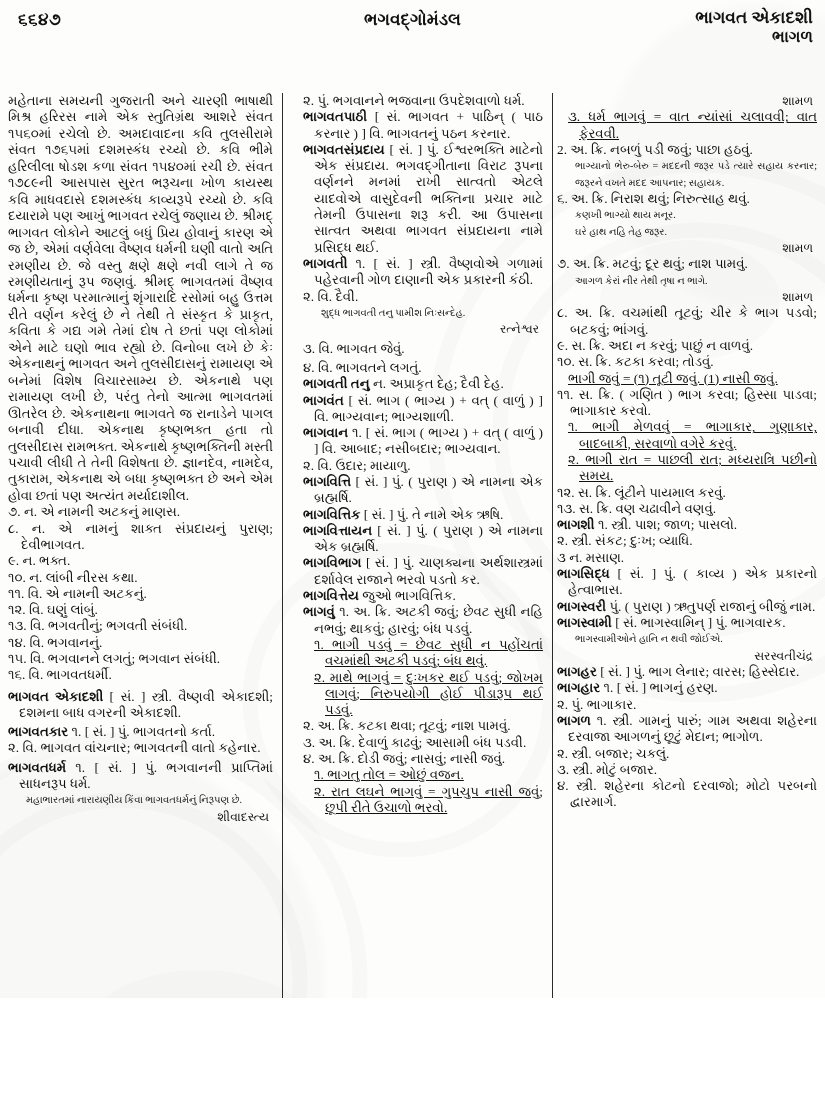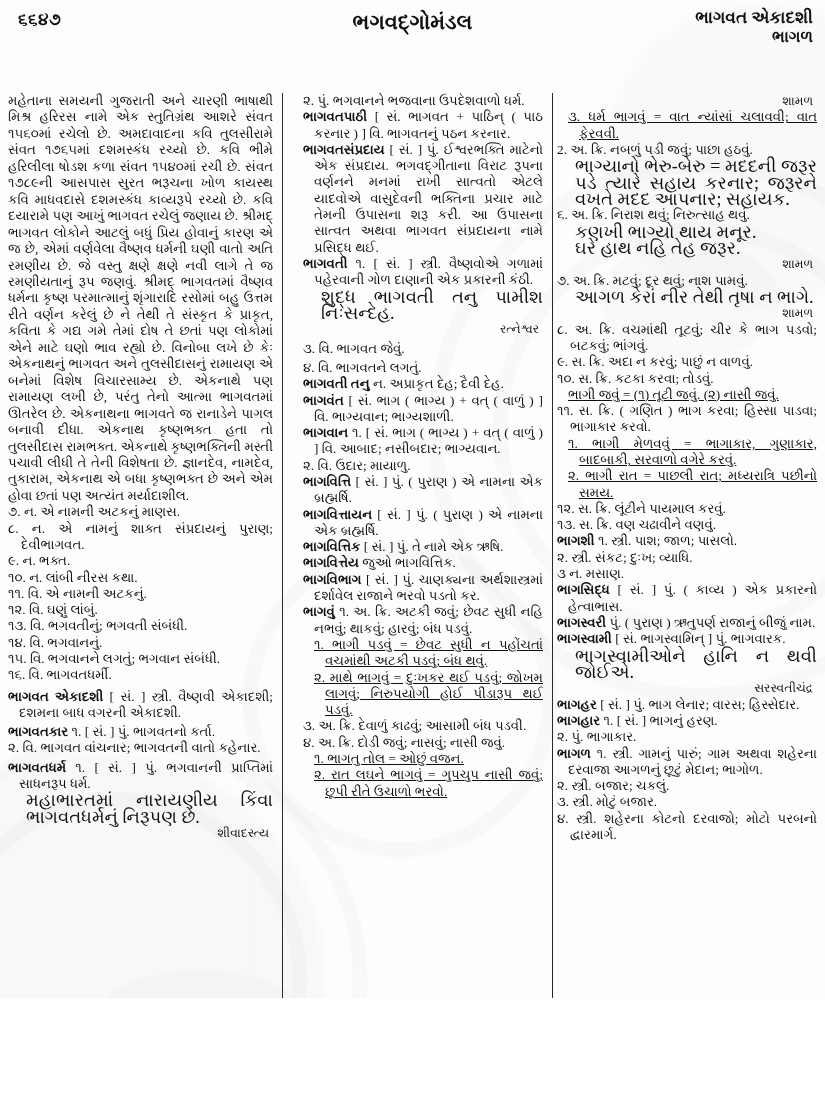--- a/index.html
+++ b/index.html
@@ -39,21 +39,21 @@
     width: 805px;
     height: 44px;
   }
   .rh-left {
     position: absolute; left: 8px; top: 2px;
     font-size: 17px; font-weight: bold; letter-spacing: 0.5px;
   }
   .rh-center {
     position: absolute; left: 0; right: 0; top: 2px;
     text-align: center;
-    font-size: 21px; font-weight: bold;
+    font-size: 17px; font-weight: bold;
   }
   .rh-right {
     position: absolute; right: 2px; top: 0px;
     text-align: right;
     font-size: 17px; font-weight: bold;
     line-height: 1.18;
   }
   .rh-right .rh-r2 { display:block; font-size: 16px; }
 
   
@@ -81,21 +81,21 @@
 
   
   .p {
     margin: 0 0 0 0;
     text-indent: 0;
   }
   .para     { text-indent: 0; }
   .hang     { padding-left: 11px; text-indent: -11px; }
   .num      { padding-left: 13px; text-indent: -13px; }
   .sub      { padding-left: 22px; text-indent: -11px; text-decoration: underline; }
-  .quote    { padding-left: 18px; text-indent: 0; font-size: 18px; }
+  .quote    { padding-left: 18px; text-indent: 0; font-size: 10px; }
   .attrib   { text-align: right; font-size: 12.3px; padding-right: 4px; }
   .gap      { height: 5px; }
   .gap-s    { height: 3px; }
   .hw       { font-weight: bold; }
   .tight    { line-height: 16.3px; }
 </style>
 </head>
 <body>
 
 <div id="page">
@@ -145,59 +145,61 @@
         <div class="gap-s"></div>
         <div class="p hang tight"><span class="hw">ભાગવતધર્મ</span><span> ૧. [ સં. ]   પું. ભગવાનની પ્રાપ્તિમાં સાધનરૂપ ધર્મ.</span></div>
         <div class="p quote tight">મહાભારતમાં નારાયણીય કિંવા ભાગવતધર્મનું નિરૂપણ છે.</div>
         <div class="p attrib">શીવાદસ્ત્ય</div>
       </div>
     <div class="col col2">
         <div class="p num tight">૨. પું. ભગવાનને ભજવાના ઉપદેશવાળો ધર્મ.</div>
         <div class="p hang tight"><span class="hw">ભાગવતપાઠી</span><span> [ સં. ભાગવત + પાઠિન્ ( પાઠ કરનાર ) ] વિ. ભાગવતનું પઠન કરનાર.</span></div>
         <div class="p hang tight"><span class="hw">ભાગવતસંપ્રદાય</span><span> [ સં. ] પું. ઈશ્વરભક્તિ માટેનો એક સંપ્રદાય. ભગવદ્ગીતાના વિરાટ રૂપના વર્ણનને મનમાં રાખી સાત્વતો એટલે યાદવોએ વાસુદેવની ભક્તિના પ્રચાર માટે તેમની ઉપાસના શરૂ કરી. આ ઉપાસના સાત્વત અથવા ભાગવત સંપ્રદાયના નામે પ્રસિદ્ધ થઈ.</span></div>
         <div class="p hang tight"><span class="hw">ભાગવતી</span><span> ૧. [ સં. ] સ્ત્રી. વૈષ્ણવોએ ગળામાં પહેરવાની ગોળ દાણાની એક પ્રકારની કંઠી.</span></div>
+        <div class="p num tight">૨. વિ. દૈવી.</div>
         <div class="p quote tight">શુદ્ધ ભાગવતી તનુ પામીશ નિઃસન્દેહ.</div>
         <div class="p attrib">રત્નેશ્વર</div>
         <div class="gap-s"></div>
         <div class="p num tight">૩. વિ. ભાગવત જેવું.</div>
         <div class="gap-s"></div>
         <div class="p num tight">૪. વિ. ભાગવતને લગતું.</div>
         <div class="p hang tight"><span class="hw">ભાગવતી તનુ</span><span> ન. અપ્રાકૃત દેહ; દૈવી દેહ.</span></div>
         <div class="p hang tight"><span class="hw">ભાગવંત</span><span> [ સં. ભાગ ( ભાગ્ય )  +  વત્ ( વાળું ) ] વિ. ભાગ્યવાન; ભાગ્યશાળી.</span></div>
         <div class="p hang tight"><span class="hw">ભાગવાન</span><span> ૧. [ સં. ભાગ ( ભાગ્ય )  +  વત્ ( વાળું ) ] વિ. આબાદ; નસીબદાર; ભાગ્યવાન.</span></div>
         <div class="p num tight">૨. વિ. ઉદાર; માયાળુ.</div>
         <div class="p hang tight"><span class="hw">ભાગવિત્તિ</span><span> [ સં. ] પું. ( પુરાણ ) એ નામના એક બ્રહ્મર્ષિ.</span></div>
+        <div class="p hang tight"><span class="hw">ભાગવિત્તિક</span><span> [ સં. ] પું. તે નામે એક ઋષિ.</span></div>
         <div class="p hang tight"><span class="hw">ભાગવિત્તાયન</span><span> [ સં. ] પું. ( પુરાણ ) એ નામના એક બ્રહ્મર્ષિ.</span></div>
-        <div class="p hang tight"><span class="hw">ભાગવિત્તિક</span><span> [ સં. ] પું. તે નામે એક ઋષિ.</span></div>
+        <div class="p hang tight"><span class="hw">ભાગવિભાગ</span><span>   [ સં. ]     પું.    ચાણક્યના અર્થશાસ્ત્રમાં દર્શાવેલ રાજાને ભરવો પડતો કર.</span></div>
         <div class="p hang tight"><span class="hw">ભાગવિત્તેય</span><span> જુઓ ભાગવિત્તિક.</span></div>
-        <div class="p hang tight"><span class="hw">ભાગવિભાગ</span><span>   [ સં. ]     પું.    ચાણક્યના અર્થશાસ્ત્રમાં દર્શાવેલ રાજાને ભરવો પડતો કર.</span></div>
         <div class="p hang tight"><span class="hw">ભાગવું</span><span> ૧. અ. ક્રિ.  અટકી જવું; છેવટ સુધી નહિ નભવું; થાકવું; હારવું; બંધ પડવું.</span></div>
         <div class="p sub tight">૧. ભાગી પડવું = છેવટ સુધી ન પહોંચતાં વચમાંથી અટકી પડવું; બંધ થવું.</div>
         <div class="p sub tight">૨. માથે ભાગવું = દુઃખકર થઈ પડવું; જોખમ લાગવું; નિરુપયોગી હોઈ પીડારૂપ થઈ પડવું.</div>
+        <div class="p num tight">૨. અ. ક્રિ. કટકા થવા; તૂટવું; નાશ પામવું.</div>
         <div class="p num tight">૩. અ. ક્રિ. દેવાળું કાઢવું; આસામી બંધ પડવી.</div>
         <div class="p num tight">૪. અ. ક્રિ. દોડી જવું; નાસવું; નાસી જવું.</div>
         <div class="p sub tight">૧. ભાગતુ તોલ = ઓછું વજન.</div>
         <div class="p sub tight">૨. રાત લઘને ભાગવું = ગુપચુપ નાસી જવું; છૂપી રીતે ઉચાળો ભરવો.</div>
       </div>
     <div class="col col3">
         <div class="p attrib">શામળ</div>
         <div class="p sub tight">૩. ધર્મ ભાગવું = વાત ન્યાંસાં ચલાવવી; વાત ફેરવવી.</div>
         <div class="p num tight">2. અ. ક્રિ. નબળું પડી જવું; પાછા હઠવું.</div>
         <div class="p quote tight">ભાગ્યાનો ભેરુ-બેરુ = મદદની જરૂર પડે ત્યારે સહાય કરનાર; જરૂરને વખતે મદદ આપનાર; સહાયક.</div>
         <div class="p num tight">૬. અ. ક્રિ. નિરાશ થવું; નિરુત્સાહ થવું.</div>
         <div class="p quote tight">કણખી ભાગ્યો થાય મનૂર.</div>
         <div class="p quote tight">ઘરે હાથ નહિ તેહ જરૂર.</div>
         <div class="p attrib">શામળ</div>
         <div class="p num tight">૭. અ. ક્રિ. મટવું; દૂર થવું; નાશ પામવું.</div>
         <div class="p quote tight">આગળ કેરાં નીર તેથી તૃષા ન ભાગે.</div>
         <div class="p attrib">શામળ</div>
         <div class="p num tight">૮. અ. ક્રિ. વચમાંથી તૂટવું; ચીર કે ભાગ પડવો; બટકવું; ભાંગવું.</div>
         <div class="p num tight">૯. સ. ક્રિ. અદા ન કરવું; પાછું ન વાળવું.</div>
         <div class="p num tight">૧૦. સ. ક્રિ. કટકા કરવા; તોડવું.</div>
-        <div class="p sub tight">ભાગી જવું = (૧) તૂટી જવું. (૨) નાસી જવું.</div>
+        <div class="p sub tight">ભાગી જવું = (૧) તૂટી જવું. (1) નાસી જવું.</div>
         <div class="p num tight">૧૧. સ. ક્રિ. ( ગણિત ) ભાગ કરવા; હિસ્સા પાડવા; ભાગાકાર કરવો.</div>
         <div class="p sub tight">૧. ભાગી મેળવવું = ભાગાકાર, ગુણાકાર, બાદબાકી, સરવાળો વગેરે કરવું.</div>
         <div class="p sub tight">૨. ભાગી રાત = પાછલી રાત; મધ્યરાત્રિ પછીનો સમય.</div>
         <div class="p num tight">૧૨. સ. ક્રિ. લૂંટીને પાયમાલ કરવું.</div>
         <div class="p num tight">૧૩. સ. ક્રિ. વણ ચઢાવીને વણવું.</div>
         <div class="p hang tight"><span class="hw">ભાગશી</span><span> ૧. સ્ત્રી. પાશ; જાળ; પાસલો.</span></div>
         <div class="p num tight">૨. સ્ત્રી. સંકટ; દુઃખ; વ્યાધિ.</div>
         <div class="p num tight">૩ ન. મસાણ.</div>
         <div class="p hang tight"><span class="hw">ભાગસિદ્ધ</span><span> [ સં. ] પું. ( કાવ્ય ) એક પ્રકારનો હેત્વાભાસ.</span></div>
         <div class="p hang tight"><span class="hw">ભાગસ્વરી</span><span> પું. ( પુરાણ ) ઋતુપર્ણ રાજાનું બીજું નામ.</span></div>

